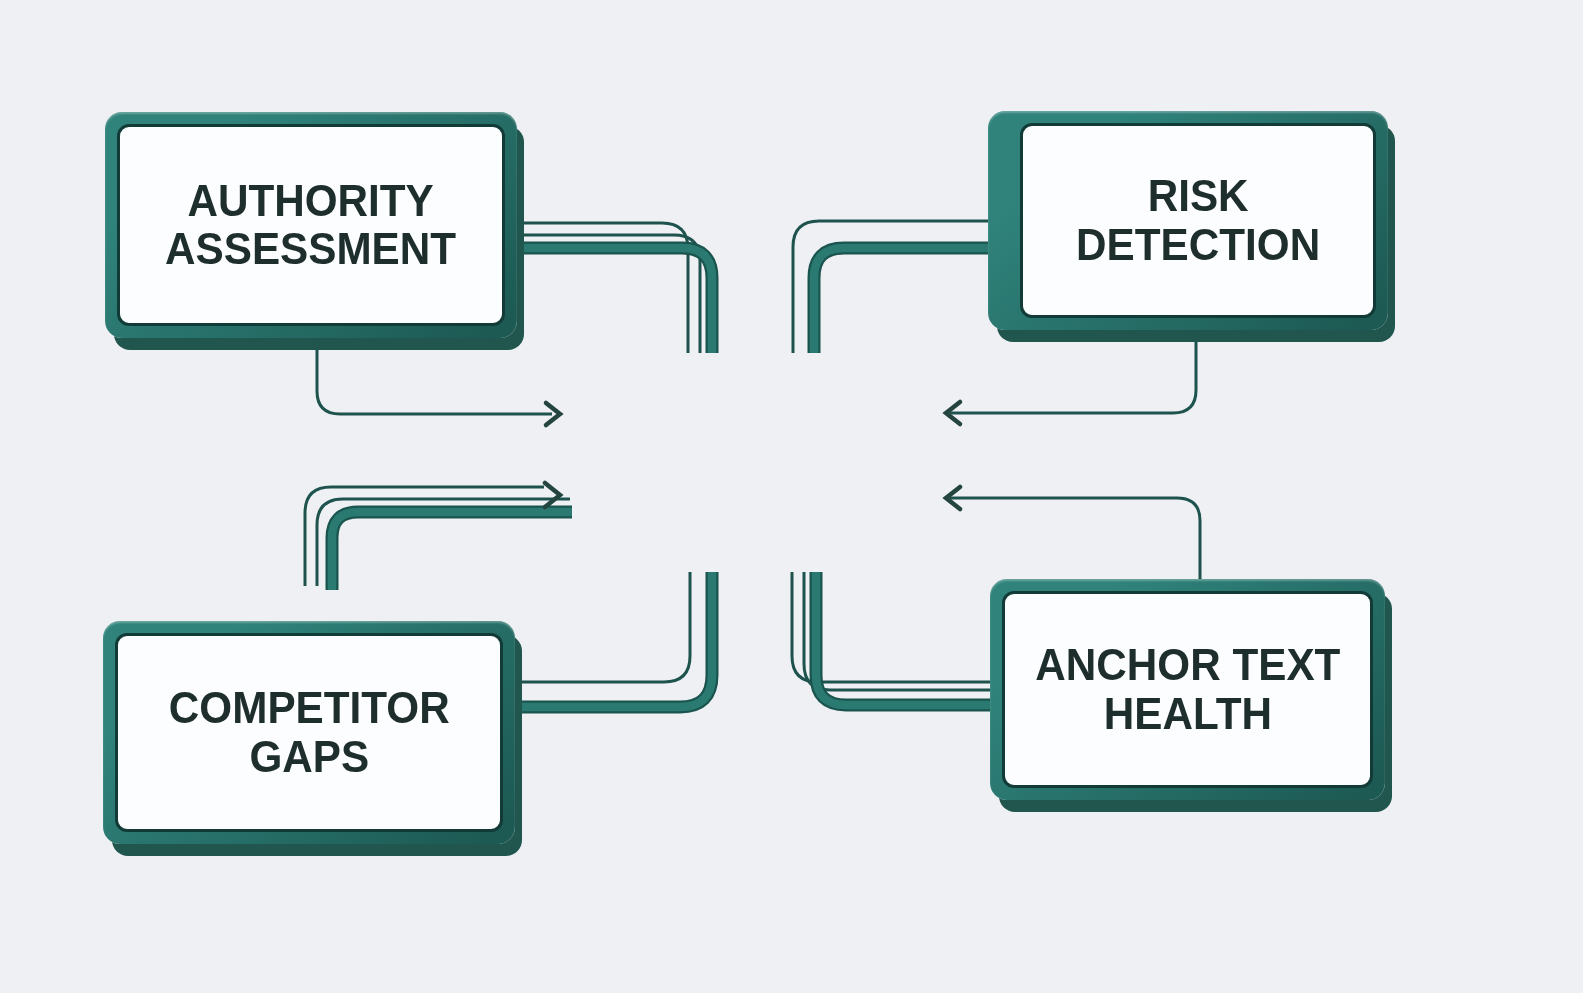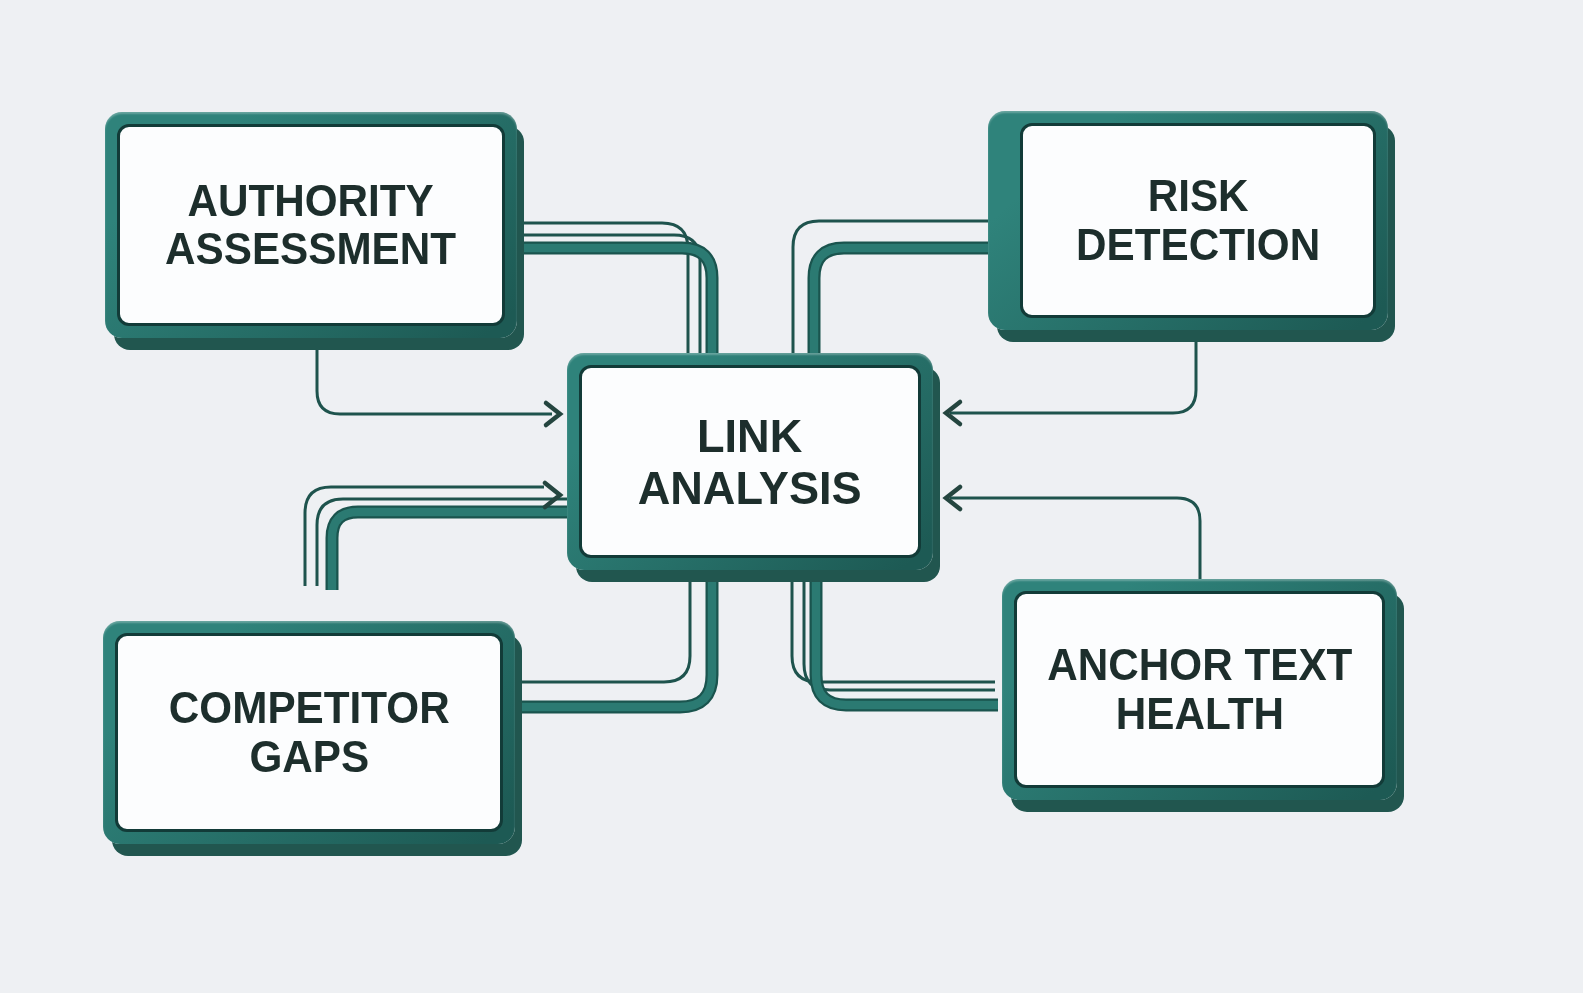--- a/index.html
+++ b/index.html
@@ -143,39 +143,31 @@
 
   <div class="node" style="left:988px; top:111px; width:400px; height:219px;padding-left:32px;">
     <div class="panel">
       <div class="label">
         <span>RISK</span><br>
         <span>DETECTION</span>
       </div>
     </div>
   </div>
 
-  <div class="node node-center" style="left:567px; top:353px; width:366px; height:217px;">
-    <div class="panel">
-      <div class="label">
-        <span>LINK</span><br>
-        <span>ANALYSIS</span>
-      </div>
-    </div>
-  </div>
 
   <div class="node" style="left:103px; top:580px; width:412px; height:223px;margin-top:41px;">
     <div class="panel">
       <div class="label">
         <span>COMPETITOR</span><br>
         <span>GAPS</span>
       </div>
     </div>
   </div>
 
-  <div class="node" style="left:990px; top:579px; width:395px; height:221px;margin-left:12px;">
+  <div class="node" style="left:990px; top:579px; width:395px; height:221px;">
     <div class="panel">
       <div class="label">
         <span>ANCHOR TEXT</span><br>
         <span>HEALTH</span>
       </div>
     </div>
   </div>
 
 </div>
 

